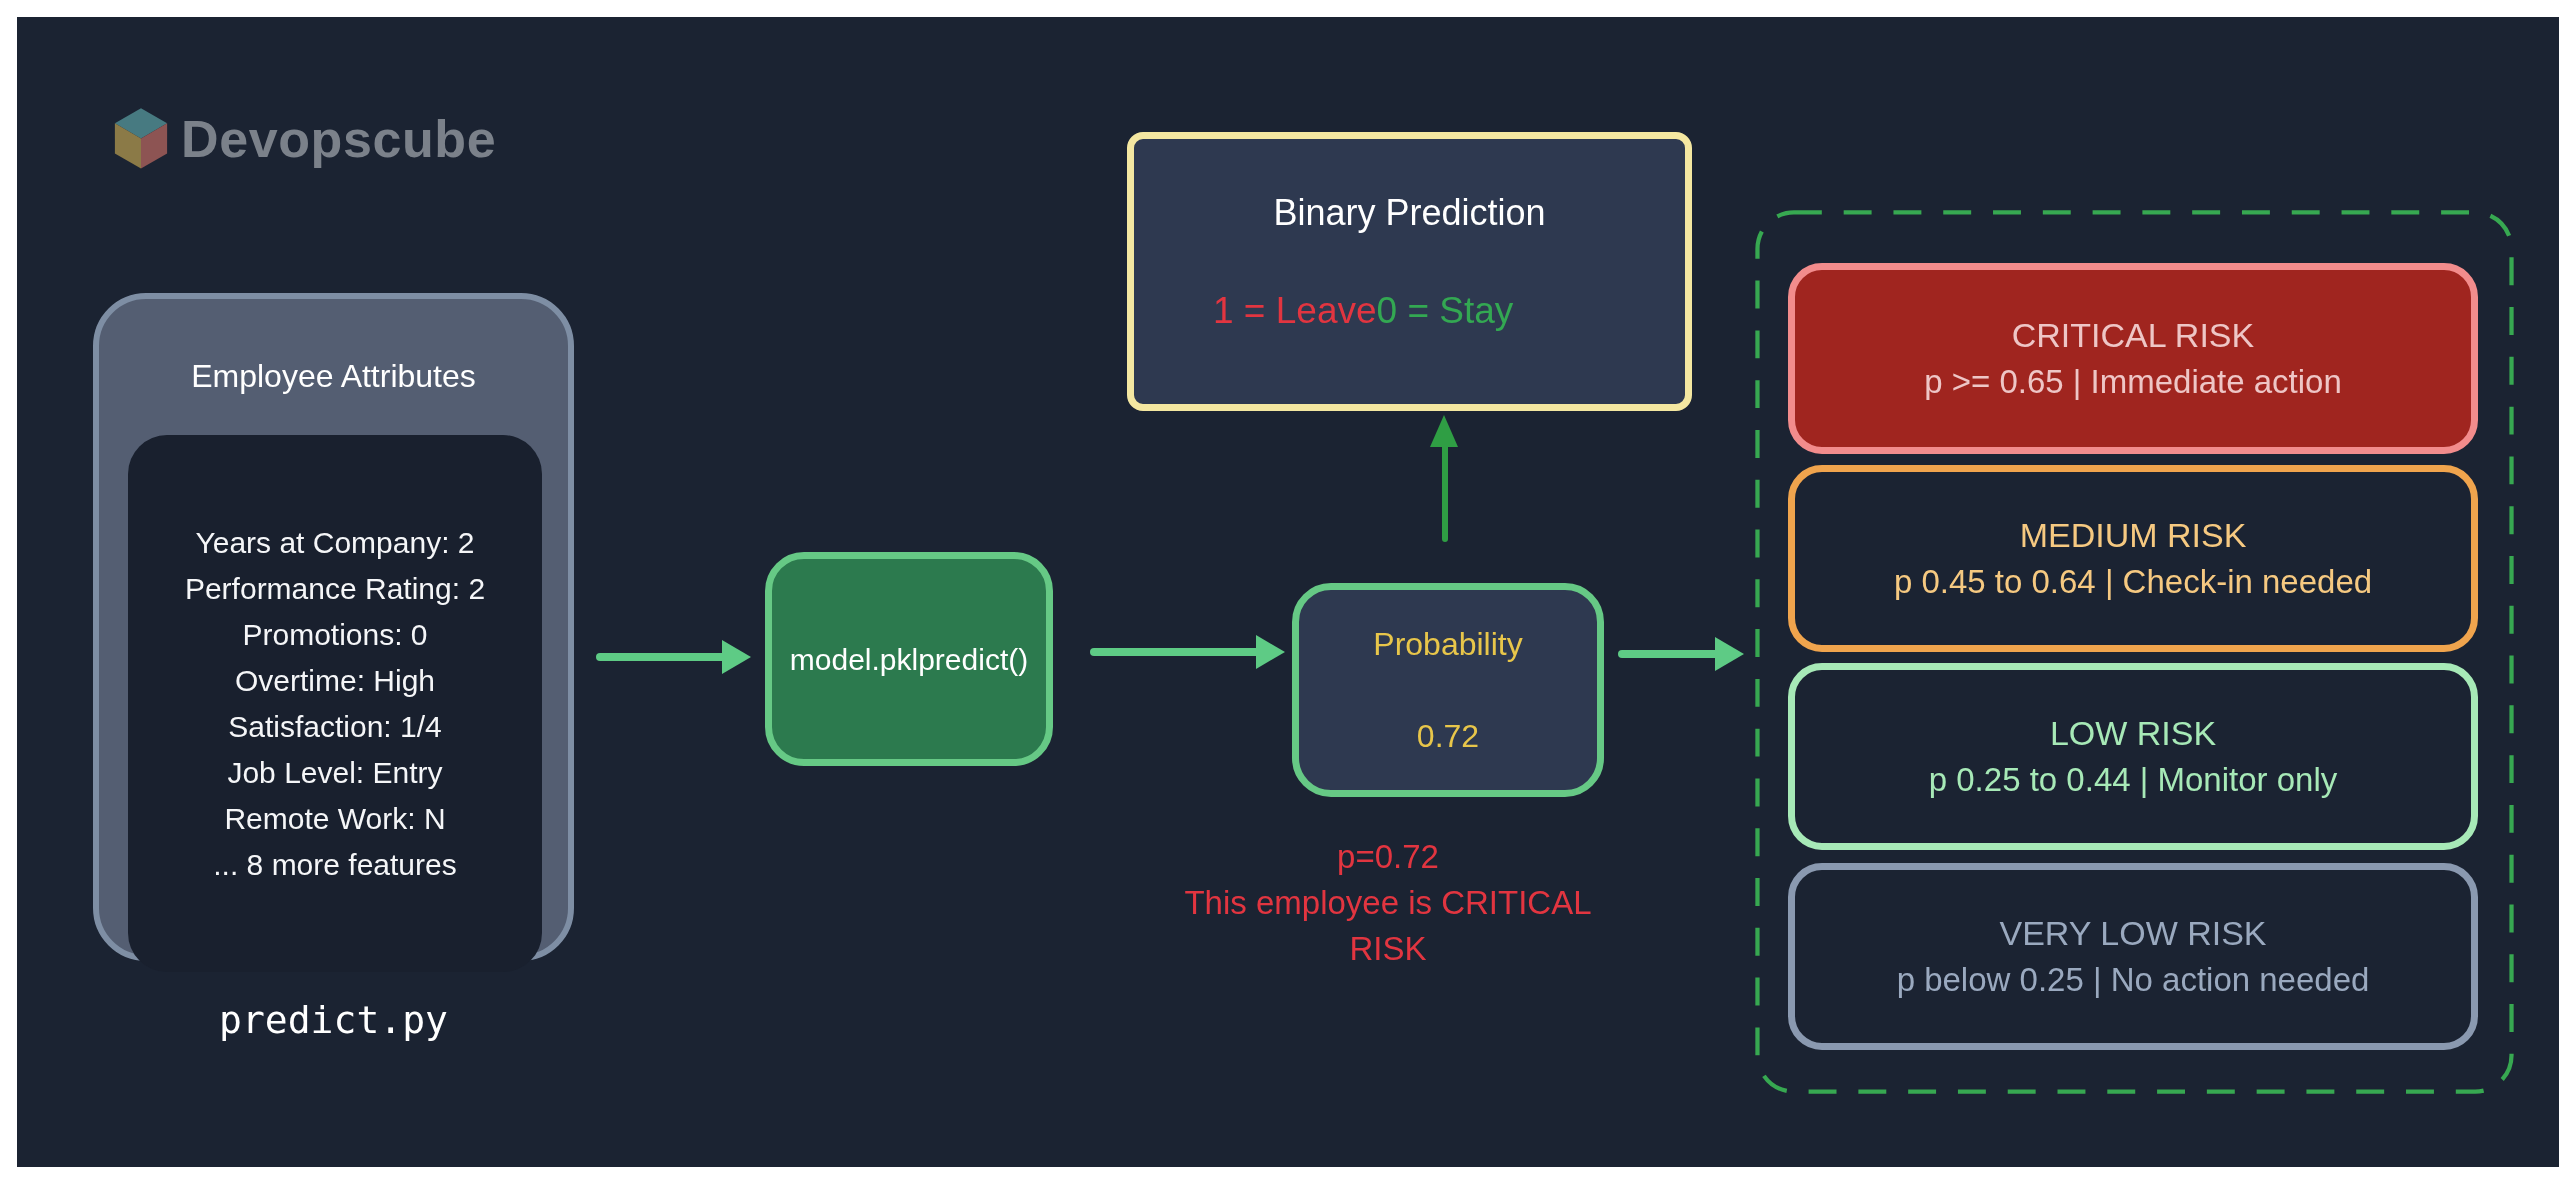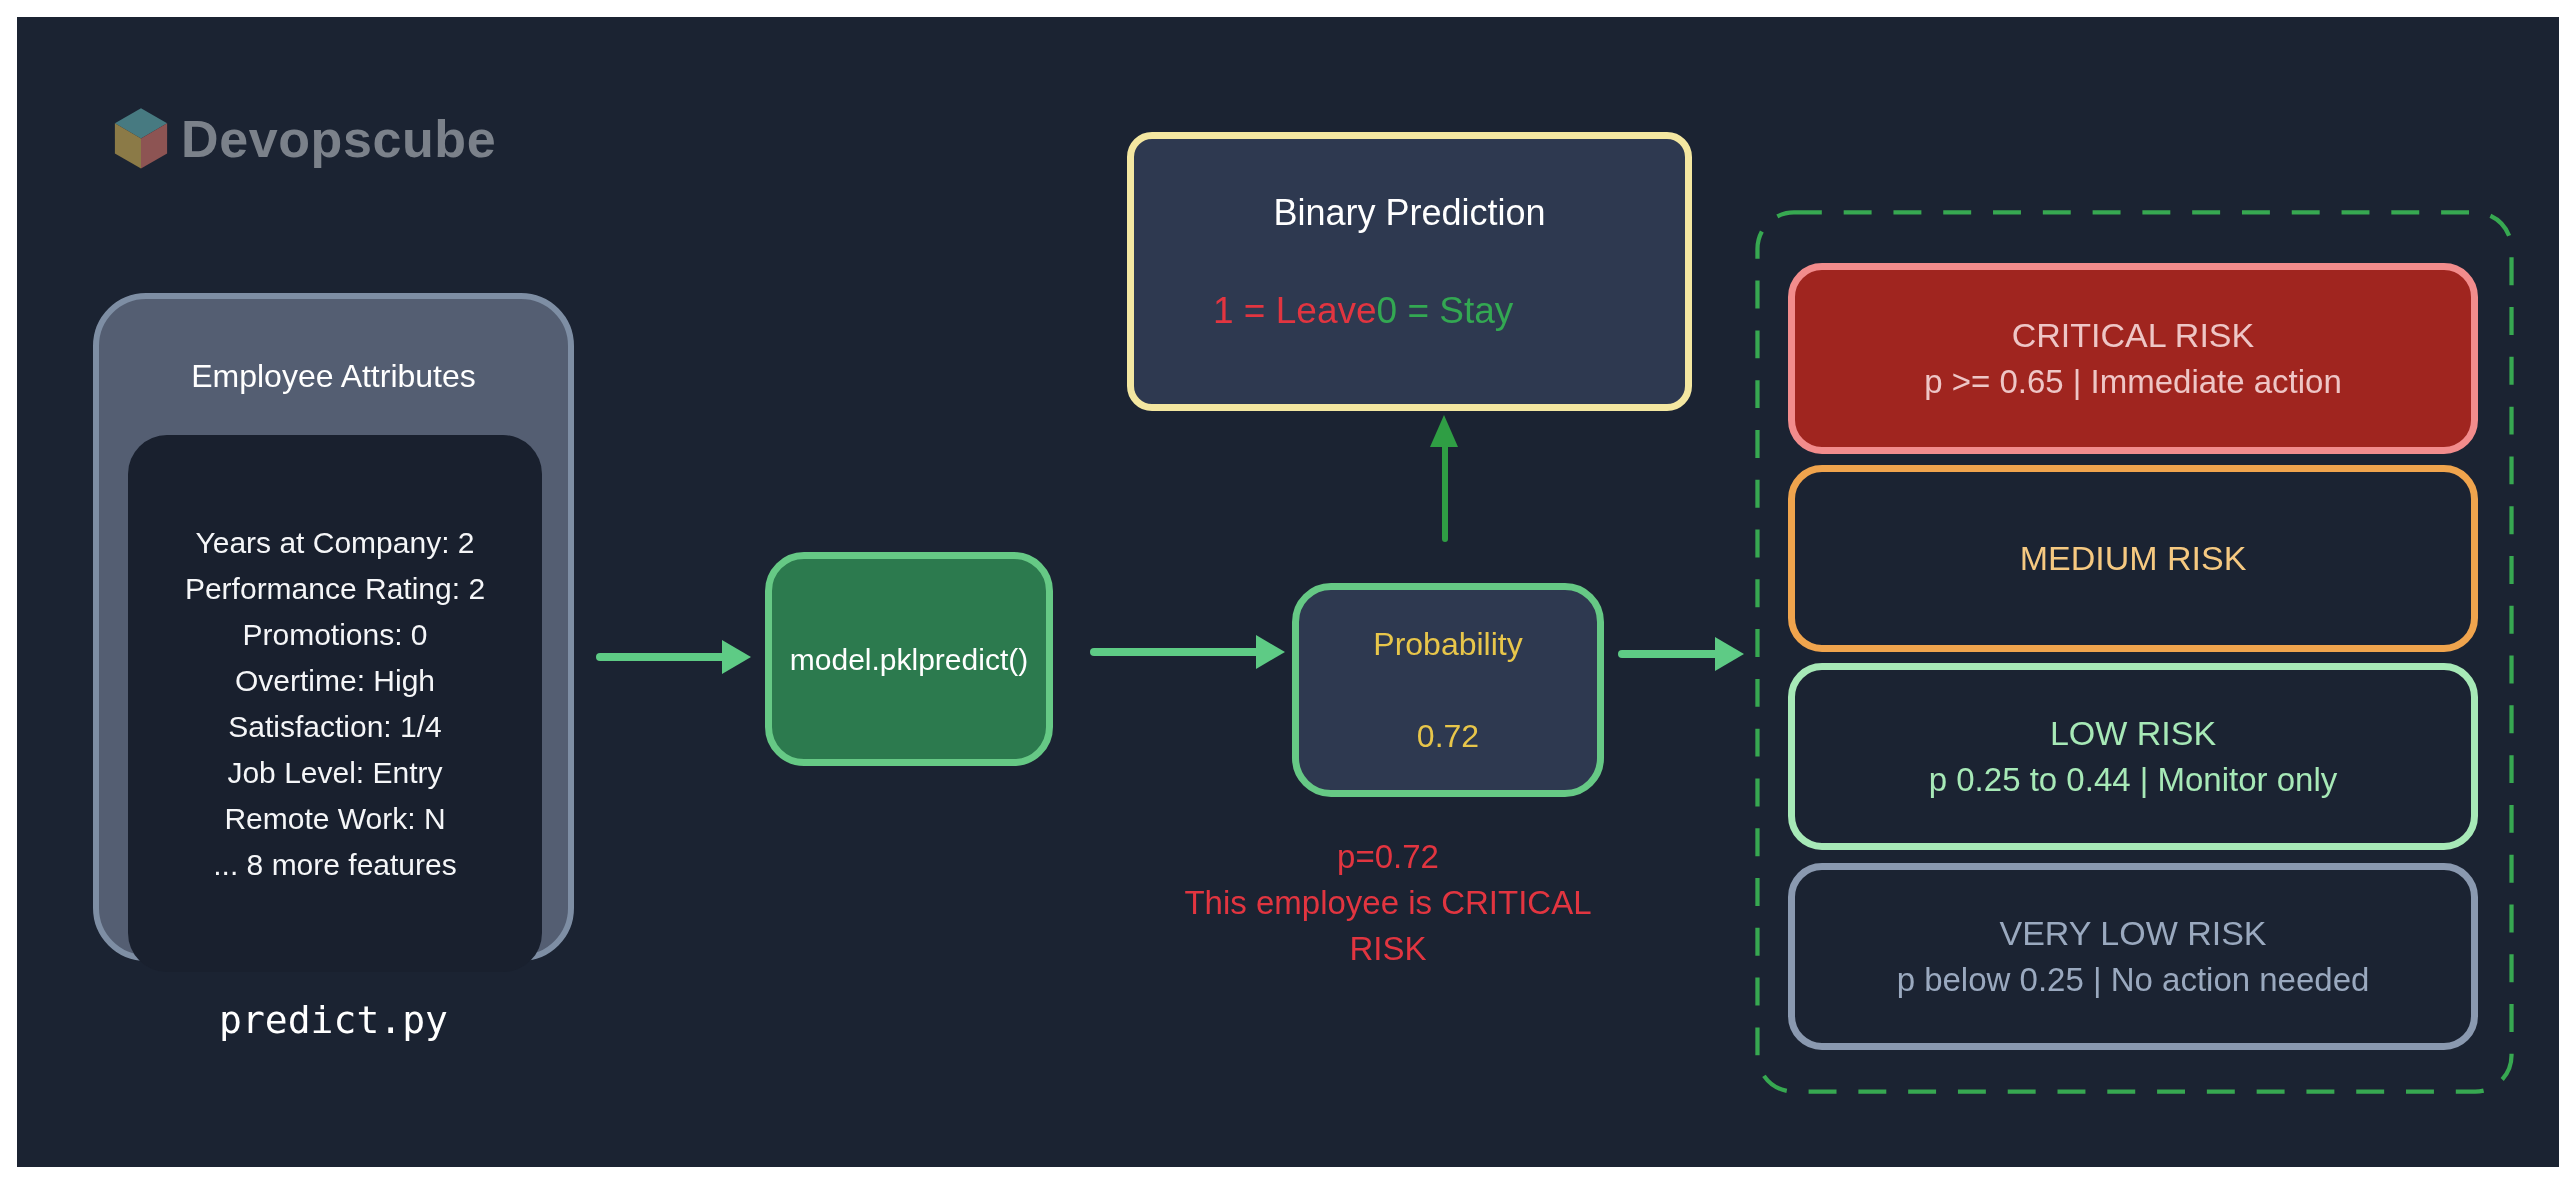--- a/index.html
+++ b/index.html
@@ -51,21 +51,21 @@
     background:var(--model-fill);border:7.3px solid var(--model-border);border-radius:39px;
     display:flex;flex-direction:row;justify-content:center;align-items:center;}
   .model-box div{font-size:30px;line-height:45px;color:#ffffff;text-align:center;}
 
   .prob-box{position:absolute;left:1292px;top:547px;width:312px;height:214px;
     background:var(--panel-fill);border:7.3px solid var(--model-border);border-radius:39px;
     display:flex;flex-direction:column;justify-content:center;align-items:center;gap:56px;margin-top:36px;}
   .prob-box div{font-size:32px;line-height:36px;color:var(--yellow);text-align:center;}
 
   .binary-box{position:absolute;left:1127px;top:132px;width:565px;height:279px;
-    background:var(--panel-fill);border:7.3px solid var(--cream);border-radius:25px;}
+    background:var(--panel-fill);border:7.3px solid var(--cream);border-radius:16px;}
   .binary-title{margin-top:53px;text-align:center;font-size:36px;line-height:42px;color:#ffffff;}
   .binary-row{margin-top:56px;padding:0 79px;display:flex;justify-content:flex-start;
     font-size:37px;line-height:42px;}
   .leave{color:var(--red);}
   .stay{color:var(--green-stay);}
 
   
   .annotation{position:absolute;left:1145px;top:834px;width:486px;text-align:center;
     font-size:33px;line-height:46px;color:var(--red);}
 
@@ -165,20 +165,21 @@
   <svg class="risk-dashed" viewBox="0 0 1250 1456">
     <rect x="4" y="4" width="1242" height="1448" rx="60" fill="none" stroke="#37a851" stroke-width="7" stroke-dasharray="46 36"></rect>
   </svg>
 
   <div class="risk-card risk-critical">
     <div class="risk-title">CRITICAL RISK</div>
     <div class="risk-sub">p &gt;= 0.65 | Immediate action</div>
   </div>
   <div class="risk-card risk-medium">
     <div class="risk-title">MEDIUM RISK</div>
+    <div class="risk-sub">p 0.45 to 0.64 | Check-in needed</div>
   </div>
   <div class="risk-card risk-low">
     <div class="risk-title">LOW RISK</div>
     <div class="risk-sub">p 0.25 to 0.44 | Monitor only</div>
   </div>
   <div class="risk-card risk-verylow">
     <div class="risk-title">VERY LOW RISK</div>
     <div class="risk-sub">p below 0.25 | No action needed</div>
   </div>
 </div>

